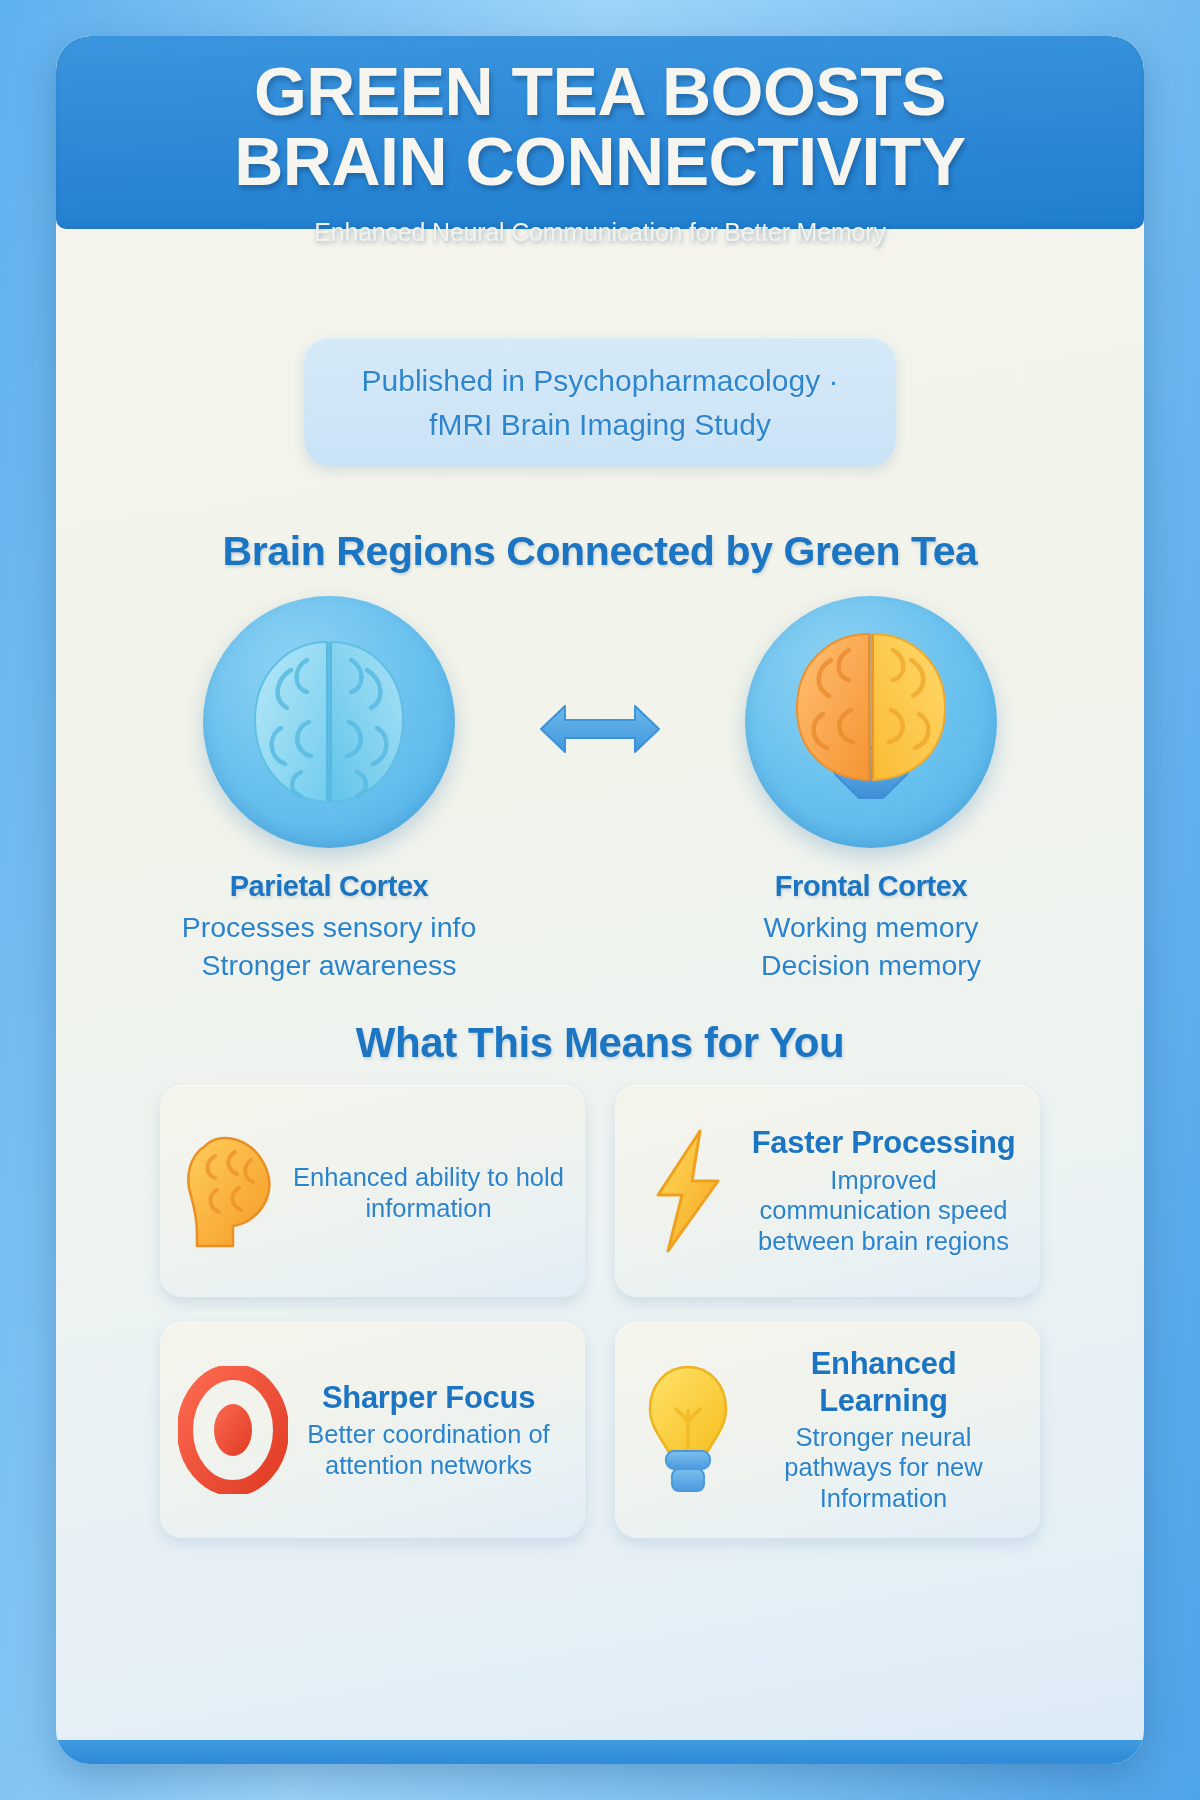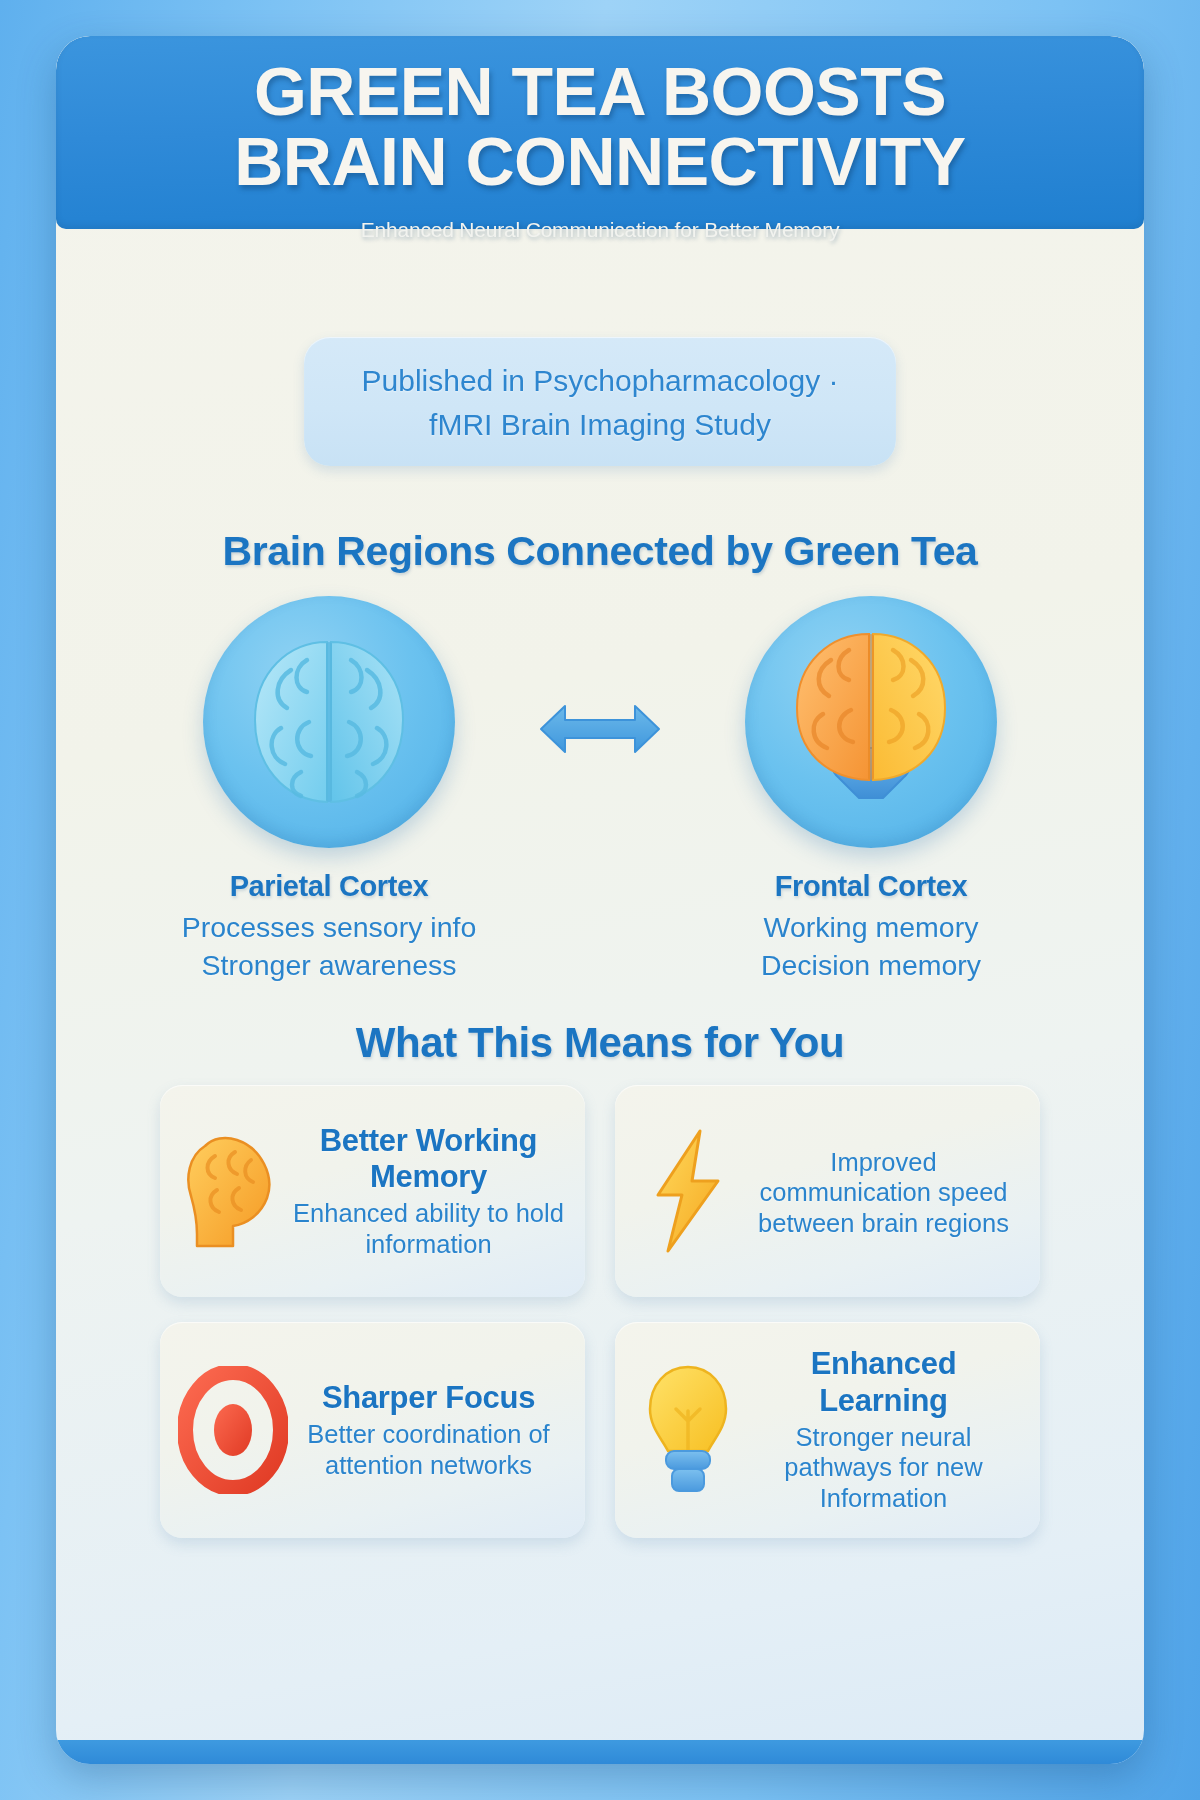--- a/index.html
+++ b/index.html
@@ -50,21 +50,21 @@
     font-weight: bold;
     line-height: 1.03;
     letter-spacing: -0.5px;
     text-shadow: 2px 4px 5px rgba(10,55,100,.38);
     padding: 0 26px;
   }
   .title .l2 { display: block; }
   .subtitle {
     margin-top: 22px;
     color: #f2f3ef;
-    font-size: 21px;
+    font-size: 25px;
     font-weight: 500;
     letter-spacing: -0.2px;
     text-shadow: 1px 2px 4px rgba(10,55,100,.34);
   }
 
   
   .citation {
     position: absolute;
     left: 50%;
     transform: translateX(-50%);
@@ -348,38 +348,38 @@
             <g fill="none" stroke="#ea8f22" stroke-width="4" stroke-linecap="round" opacity=".7">
               <path d="M34 26 C24 32 24 44 34 48"></path>
               <path d="M54 22 C44 28 46 40 56 44"></path>
               <path d="M70 30 C62 36 62 48 72 52"></path>
               <path d="M36 60 C26 66 28 78 38 82"></path>
               <path d="M58 58 C48 64 50 76 60 80"></path>
             </g>
           </svg>
         </div>
         <div class="btext">
-          <div class="btitle">Better Working Memory</div>
           <div class="bdesc">Enhanced ability to hold information</div>
         </div>
       </div>
 
       <div class="bcard">
         <div class="bicon">
           <svg width="80" height="128" viewBox="0 0 80 128">
             <defs>
               <linearGradient id="blt" x1="0" y1="0" x2="1" y2="1">
                 <stop offset="0" stop-color="#ffd95c"></stop>
                   <stop offset="1" stop-color="#f5a820"></stop>
               </linearGradient>
             </defs>
             <path d="M52 4 L10 68 L34 68 L20 124 L70 54 L44 54 Z" fill="url(#blt)" stroke="#eea01e" stroke-width="3" stroke-linejoin="round"></path>
           </svg>
         </div>
         <div class="btext">
+          <div class="btitle">Faster Processing</div>
           <div class="bdesc">Improved communication speed between brain regions</div>
         </div>
       </div>
 
       <div class="bcard tall">
         <div class="bicon">
           <svg width="110" height="128" viewBox="0 0 110 128">
             <defs>
               <linearGradient id="tg" x1="0" y1="0" x2="1" y2="1">
                 <stop offset="0" stop-color="#fc6a50"></stop>

